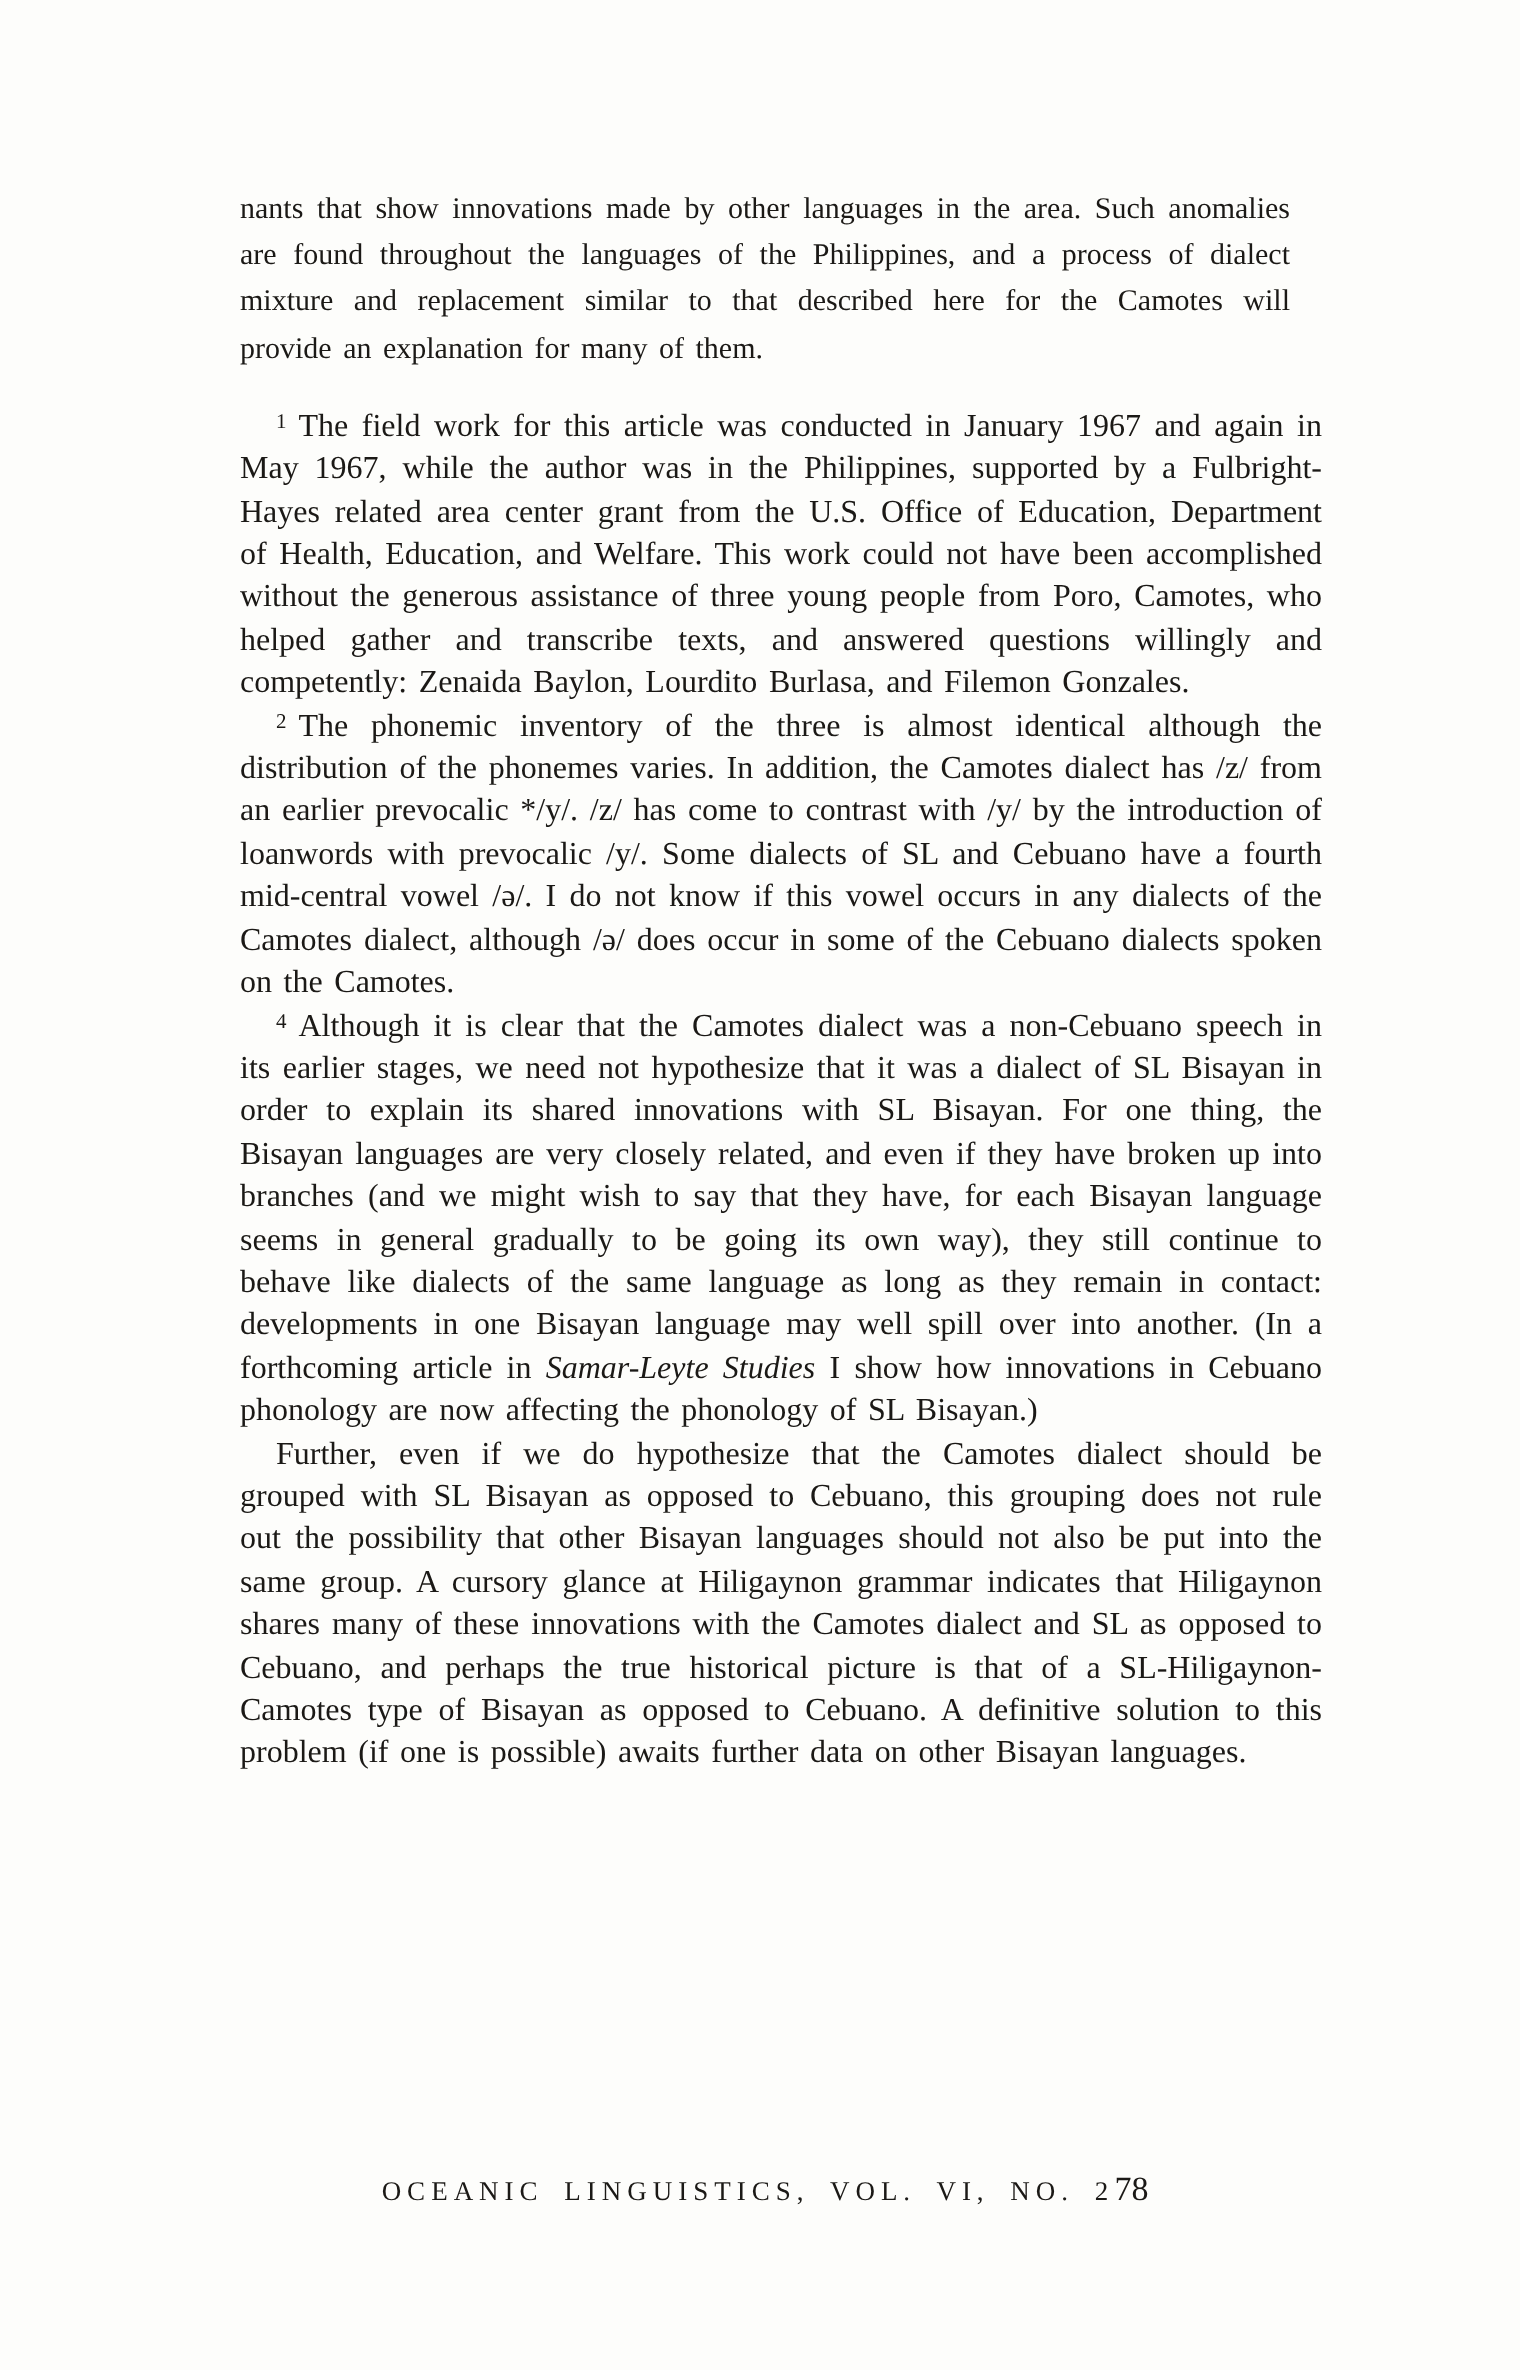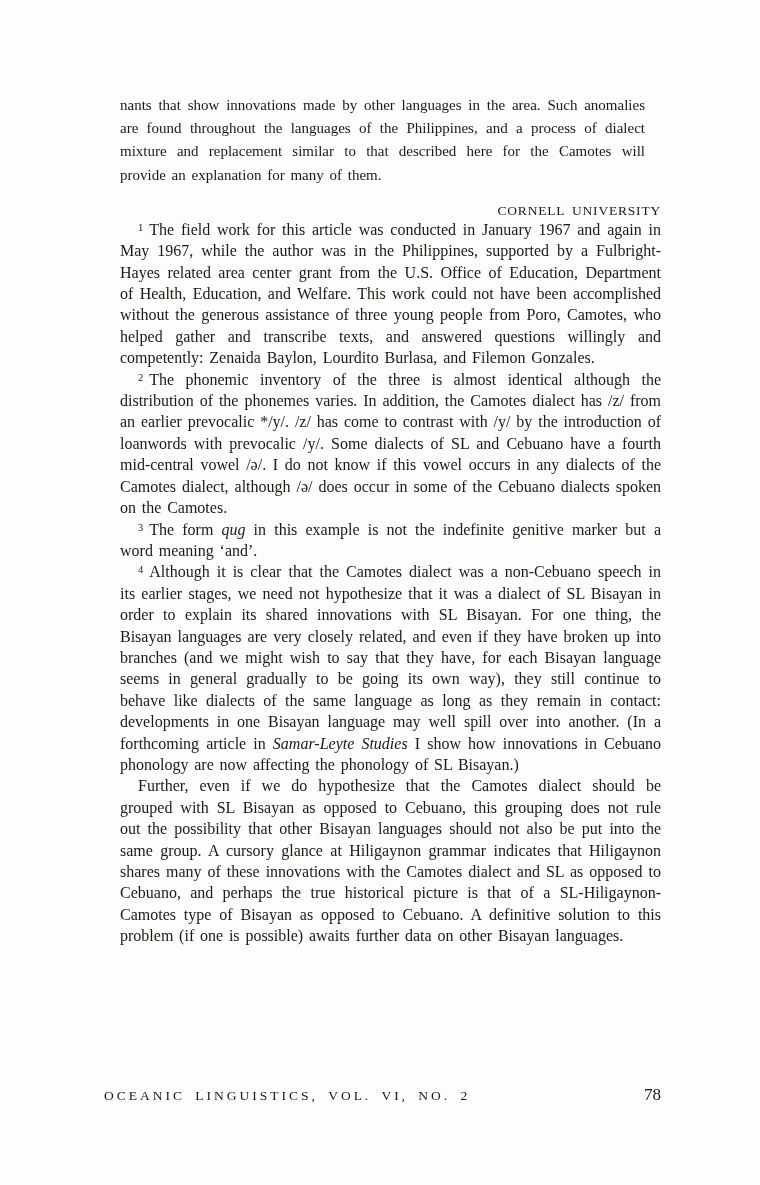--- a/index.html
+++ b/index.html
@@ -63,51 +63,49 @@
   }
   .fn-text i {
     font-style: italic;
   }
   .page-footer {
     position: absolute;
     left: 104px;
     top: 1085px;
     width: 557px;
     display: flex;
-    justify-content: space-between;
+    justify-content: center;
     align-items: baseline;
   }
   .journal-ref {
     font-size: 13.5px;
     letter-spacing: 3px;
     word-spacing: 4px;
   }
   .page-number {
     font-size: 17px;
   }
 </style>
 </head>
 <body>
 
 <div class="page">
 
   <main class="content">
 
     <p class="body-text">nants that show innovations made by other languages in the area. Such anomalies are found throughout the languages of the Philippines, and a process of dialect mixture and replacement similar to that described here for the Camotes will provide an explanation for many of them.</p>
 
-    <p class="attribution">CORNELL UNIVERSITY</p>
 
 
     <section class="footnotes">
 
       <p class="footnote"><sup class="fn-marker">1</sup><span class="fn-text"><span>The field work for this article was conducted in January 1967 and again in May 1967, while the author was in the Philippines, supported by a Fulbright-Hayes related area center grant from the U.S. Office of Education, Department of Health, Education, and Welfare. This work could not have been accomplished without the generous assistance of three young people from Poro, Camotes, who helped gather and transcribe texts, and answered questions willingly and competently: Zenaida Baylon, Lourdito Burlasa, and Filemon Gonzales.</span></span></p>
 
       <p class="footnote"><sup class="fn-marker">2</sup><span class="fn-text"><span>The phonemic inventory of the three is almost identical although the distribution of the phonemes varies. In addition, the Camotes dialect has /z/ from an earlier prevocalic */y/. /z/ has come to contrast with /y/ by the introduction of loanwords with prevocalic /y/. Some dialects of SL and Cebuano have a fourth mid-central vowel /ə/. I do not know if this vowel occurs in any dialects of the Camotes dialect, although /ə/ does occur in some of the Cebuano dialects spoken on the Camotes.</span></span></p>
 
-      <p class="footnote"><sup class="fn-marker">3</sup><span class="fn-text"><span>The form </span><i>qug</i><span> in this example is not the indefinite genitive marker but a word meaning ‘and’.</span></span></p>
 
       <p class="footnote"><sup class="fn-marker">4</sup><span class="fn-text"><span>Although it is clear that the Camotes dialect was a non-Cebuano speech in its earlier stages, we need not hypothesize that it was a dialect of SL Bisayan in order to explain its shared innovations with SL Bisayan. For one thing, the Bisayan languages are very closely related, and even if they have broken up into branches (and we might wish to say that they have, for each Bisayan language seems in general gradually to be going its own way), they still continue to behave like dialects of the same language as long as they remain in contact: developments in one Bisayan language may well spill over into another. (In a forthcoming article in </span><i>Samar-Leyte Studies</i><span> I show how innovations in Cebuano phonology are now affecting the phonology of SL Bisayan.)</span></span></p>
 
       <p class="footnote"><span class="fn-text"><span>Further, even if we do hypothesize that the Camotes dialect should be grouped with SL Bisayan as opposed to Cebuano, this grouping does not rule out the possibility that other Bisayan languages should not also be put into the same group. A cursory glance at Hiligaynon grammar indicates that Hiligaynon shares many of these innovations with the Camotes dialect and SL as opposed to Cebuano, and perhaps the true historical picture is that of a SL-Hiligaynon-Camotes type of Bisayan as opposed to Cebuano. A definitive solution to this problem (if one is possible) awaits further data on other Bisayan languages.</span></span></p>
 
     </section>
 
   </main>
 
   <footer class="page-footer">

